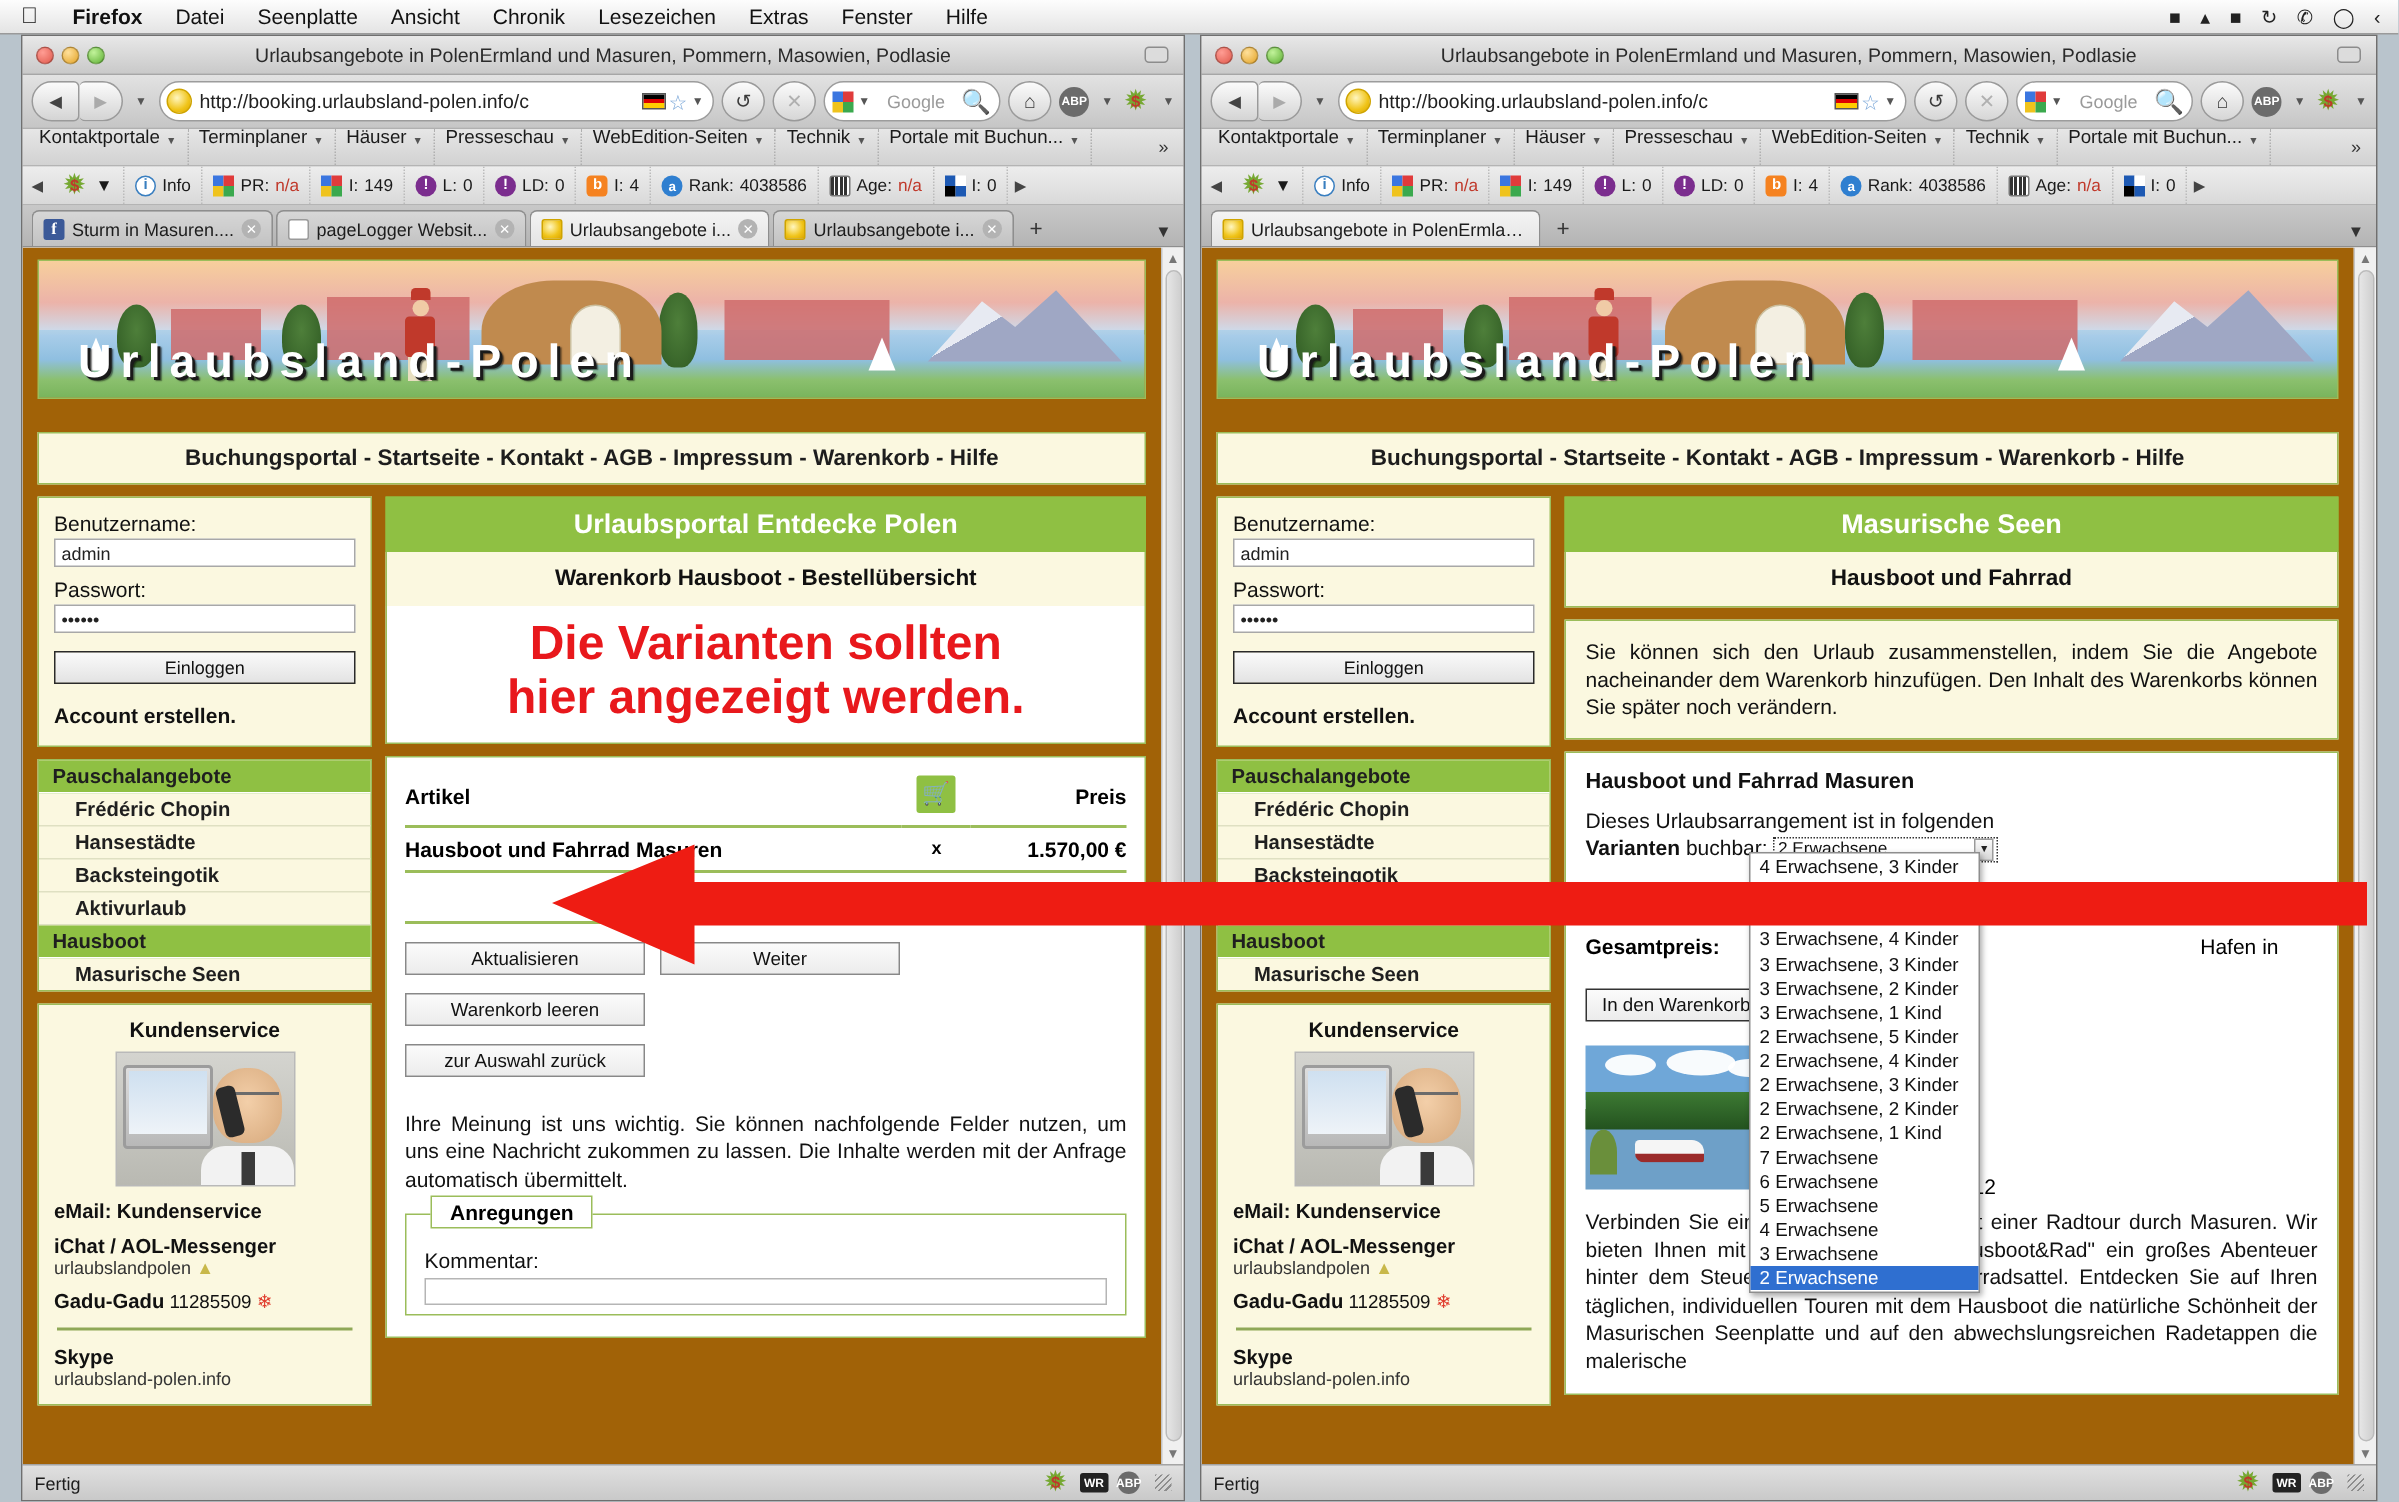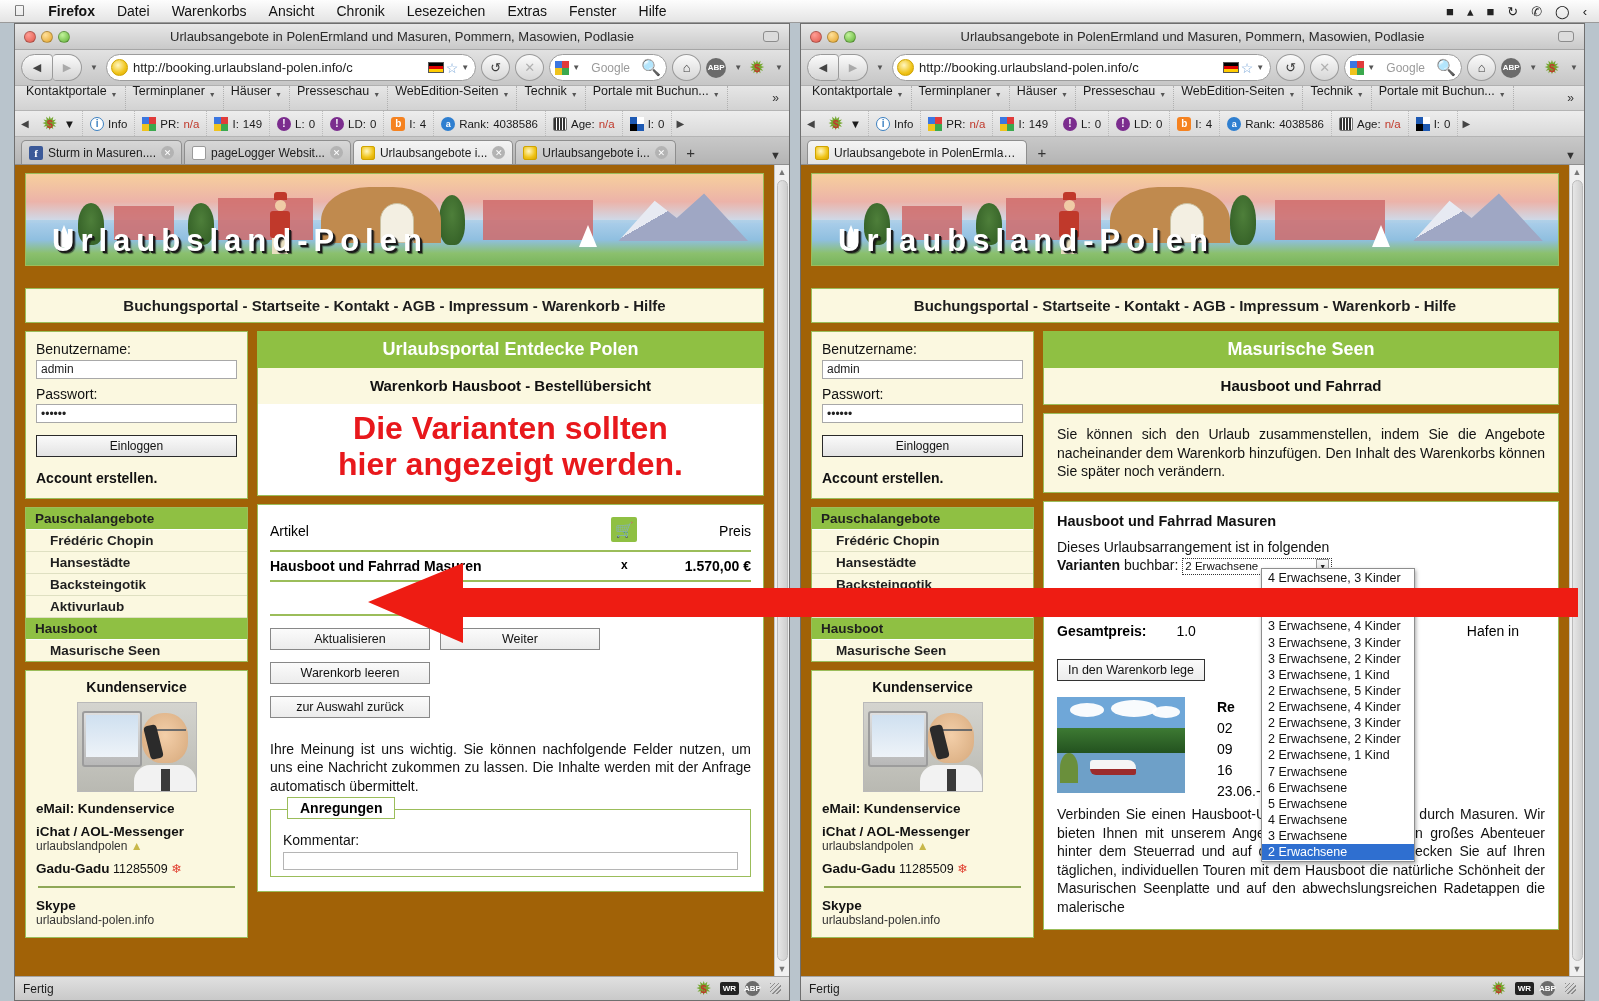--- a/index.html
+++ b/index.html
@@ -260,21 +260,21 @@
     text-align:center; padding:7px 0; border:1px solid #8fc043;
   }
   .subhd{ background:#fbf8e0; text-align:center; font-weight:bold; font-size:15px;
     color:#111; padding:9px 0 10px 0; border-left:1px solid #9bbd5a; border-right:1px solid #9bbd5a;}
   .annot{ text-align:center; color:#e8181c; font-weight:bold; font-size:32px; line-height:1.14;
     padding:6px 0 12px 0; background:#fff; border-left:1px solid #9bbd5a; border-right:1px solid #9bbd5a;
     border-bottom:1px solid #9bbd5a;}
 
   .cartbox{ border:1px solid #9bbd5a; background:#fff; padding:10px 12px 14px 12px;}
   .carttable{ width:100%; border-collapse:collapse; font-size:14px;}
-  .carttable th{ text-align:left; font-weight:normal; padding:2px 0 5px 0; border-bottom:2px solid #9bbd5a;}
+  .carttable th{ text-align:left; font-weight:bold; padding:2px 0 5px 0; border-bottom:2px solid #9bbd5a;}
   .carttable th.c{ text-align:center; width:46px;}
   .carttable th.r{ text-align:right;}
   .carttable td{ padding:6px 0 2px 0; vertical-align:top;}
   .carttable td.c{ text-align:center; font-weight:bold; font-size:12px;}
   .carttable td.r{ text-align:right; font-weight:bold;}
   .cartico{ width:26px;height:25px; background:#8fc043; display:inline-block; position:relative; border-radius:2px;}
   .cartico:after{ content:"🛒"; position:absolute; inset:0; font-size:15px; line-height:25px; text-align:center; color:#fff;}
   .itemname{ font-weight:bold;}
   .reise{ font-size:13px; color:#111; padding-top:10px; line-height:1.25;}
   .sep{ border-bottom:2px solid #9bbd5a; margin-top:4px;}
@@ -343,21 +343,21 @@
   .grip{ width:11px;height:11px; margin-left:4px;
     background:repeating-linear-gradient(135deg,#8d8d8d 0 1px,transparent 1px 3px);}
 </style>
 </head>
 <body>
 
 <div class="macbar">
   <span class="apple"></span>
   <span class="mi bold">Firefox</span>
   <span class="mi">Datei</span>
-  <span class="mi">Warenkorbs</span>
+  <span class="mi">Seenplatte</span>
   <span class="mi">Ansicht</span>
   <span class="mi">Chronik</span>
   <span class="mi">Lesezeichen</span>
   <span class="mi">Extras</span>
   <span class="mi">Fenster</span>
   <span class="mi">Hilfe</span>
   <span class="right">
     <span class="gi">■</span>
     <span class="gi">▴</span>
     <span class="gi">■</span>
@@ -1000,21 +1000,21 @@
     <span>Fertig</span>
     <span class="right">
       <span class="gearico"></span>
       <span class="sbwr">WR</span>
       <span class="sbabp">ABP</span>
       <span class="grip"></span>
     </span>
   </div>
 </div>
 
-<div class="ddpopup" id="dropdown-popup" style="left:1261px; top:568px; width:154px;">
+<div class="ddpopup" id="dropdown-popup" style="left:1166px; top:568px; width:154px;">
     <div class="dditem">4 Erwachsene, 3 Kinder</div>
     <div class="dditem">4 Erwachsene, 2 Kinder</div>
     <div class="dditem">4 Erwachsene, 1 Kind</div>
     <div class="dditem">3 Erwachsene, 4 Kinder</div>
     <div class="dditem">3 Erwachsene, 3 Kinder</div>
     <div class="dditem">3 Erwachsene, 2 Kinder</div>
     <div class="dditem">3 Erwachsene, 1 Kind</div>
     <div class="dditem">2 Erwachsene, 5 Kinder</div>
     <div class="dditem">2 Erwachsene, 4 Kinder</div>
     <div class="dditem">2 Erwachsene, 3 Kinder</div>

